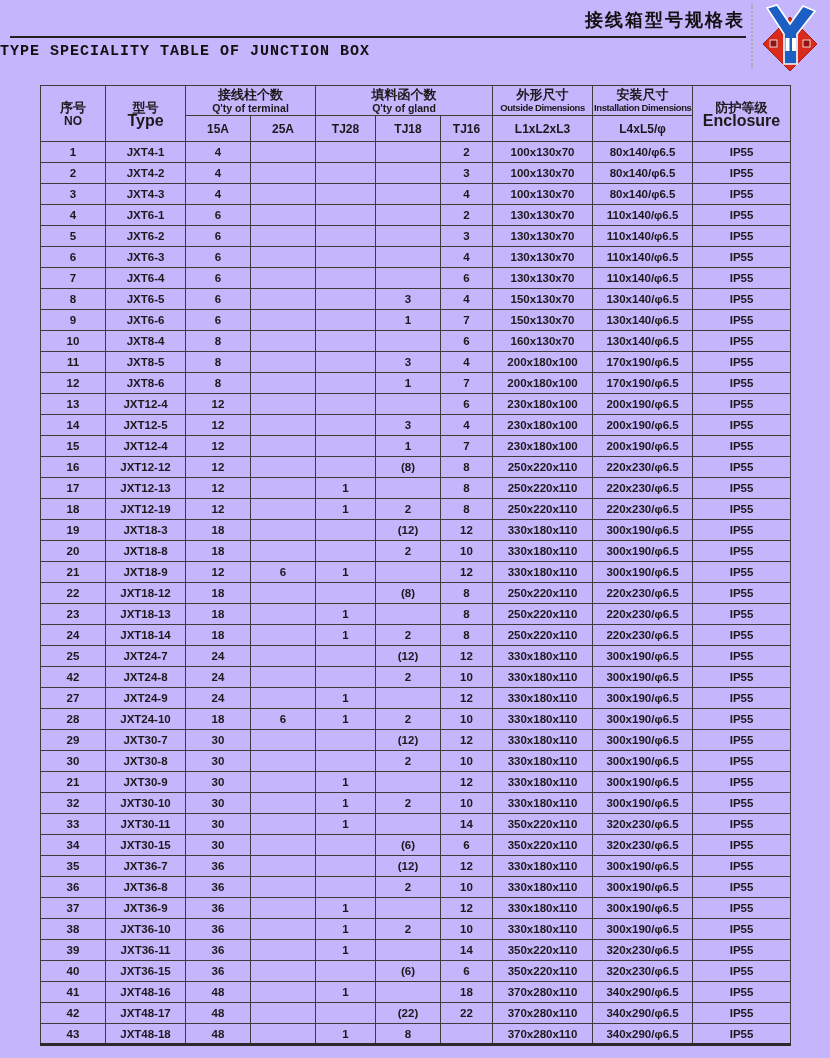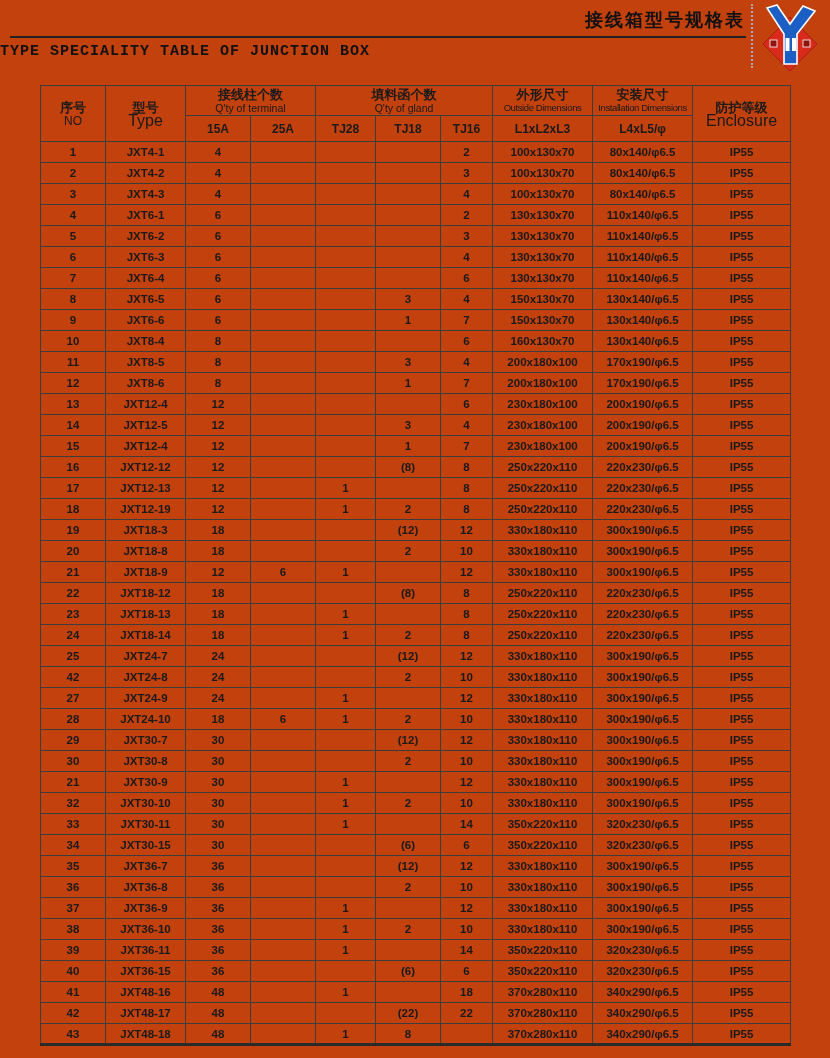--- a/index.html
+++ b/index.html
@@ -1,19 +1,19 @@
 <!DOCTYPE html>
 <html><head>
 <meta charset="utf-8">
 <style>
   * { margin:0; padding:0; box-sizing:border-box; }
   body { background:#e8e8e8; font-family:"Liberation Sans", sans-serif; }
   .page {
     position:relative; width:830px; height:1058px;
-    background:#c2410c; color:#141414; overflow:hidden;
+    background:#c4b5fd; color:#141414; overflow:hidden;
   }
   
   .title-zh {
     position:absolute; top:8px; left:0; width:745px;
     text-align:right; font-size:18px; font-weight:bold; letter-spacing:2px;
     color:#111;
   }
   .title-rule {
     position:absolute; top:36px; left:10px; width:736px; height:2px;
     background:#222;
@@ -37,21 +37,21 @@
   table.spec th, table.spec td {
     border:1px solid #3c3c3c; text-align:center; vertical-align:middle;
     overflow:hidden; white-space:nowrap; padding:0 1px;
   }
   table.spec { border:1px solid #2a2a2a; border-bottom:3px solid #2a2a2a; }
   thead tr.h1 th { height:30px; }
   thead tr.h2 th { height:26px; font-size:12px; }
   tbody tr { height:21px; }
   tbody td { font-weight:bold; font-size:11.5px; }
   .zh { display:block; font-size:13px; font-weight:bold; line-height:15px; }
-  .en { display:block; font-size:10.5px; font-weight:normal; line-height:12px; }
+  .en { display:block; font-size:10.5px; font-weight:bold; line-height:12px; }
   .en.squeeze { font-size:9.5px; letter-spacing:-0.4px; }
   th.sub { font-weight:bold; }
   col.c-no{width:65px} col.c-type{width:80px} col.c-15a{width:65px}
   col.c-25a{width:65px} col.c-tj28{width:60px} col.c-tj18{width:65px}
   col.c-tj16{width:52px} col.c-out{width:100px} col.c-ins{width:100px}
   col.c-enc{width:98px}
 </style>
 </head>
 <body>
 

